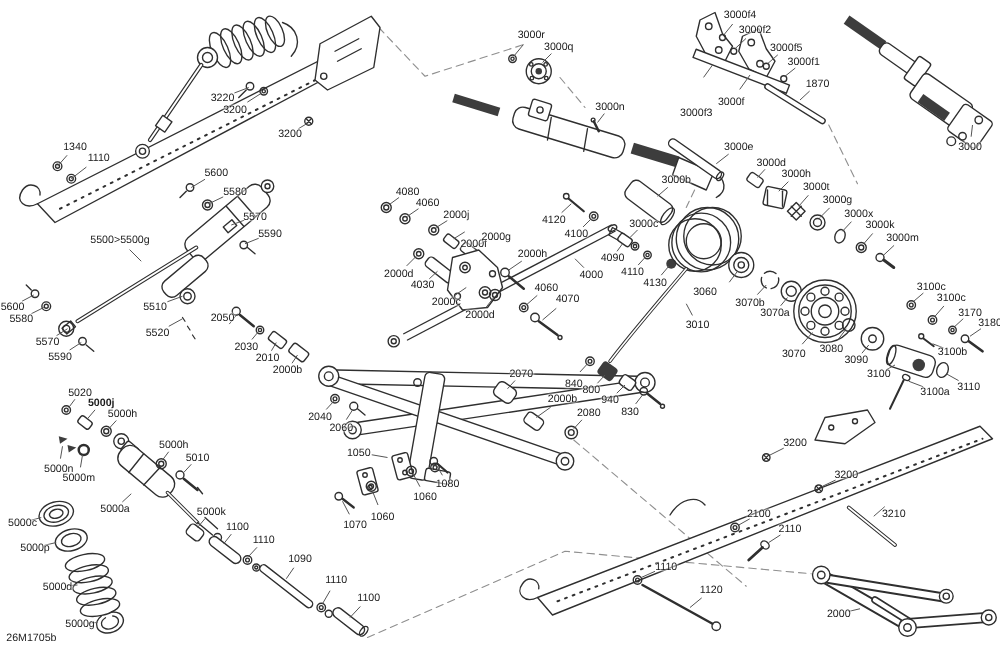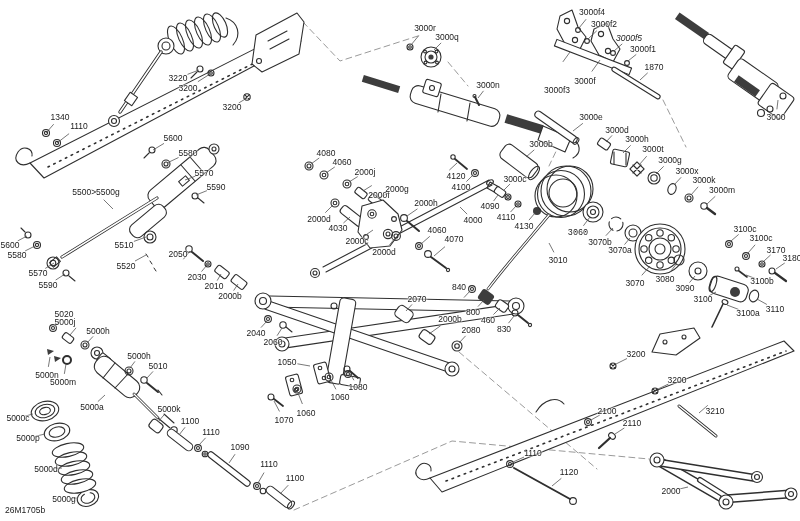--- a/index.html
+++ b/index.html
@@ -581,21 +581,21 @@
       <div class="plabel" style="left: 48px; top: 285px;">5590</div>
       <div class="plabel" style="left: 178px; top: 254px;">2050</div>
       <div class="plabel" style="left: 197px; top: 277px;">2030</div>
       <div class="plabel" style="left: 214px; top: 286px;">2010</div>
       <div class="plabel" style="left: 230px; top: 296px;">2000b</div>
       <div class="plabel" style="left: 425px; top: 28px;">3000r</div>
       <div class="plabel" style="left: 447px; top: 37px;">3000q</div>
       <div class="plabel" style="left: 488px; top: 85px;">3000n</div>
       <div class="plabel" style="left: 592px; top: 12px;">3000f4</div>
       <div class="plabel" style="left: 604px; top: 24px;">3000f2</div>
-      <div class="plabel" style="left: 629px; top: 38px; font-style: italic;">3000f5</div>
+      <div class="plabel" style="left: 629px; top: 38px;">3000f5</div>
       <div class="plabel" style="left: 643px; top: 49px;">3000f1</div>
       <div class="plabel" style="left: 557px; top: 70px; margin-top: 20px;">3000f3</div>
       <div class="plabel" style="left: 585px; top: 81px;">3000f</div>
       <div class="plabel" style="left: 654px; top: 67px;">1870</div>
       <div class="plabel" style="left: 776px; top: 117px;">3000</div>
       <div class="plabel" style="left: 591px; top: 117px;">3000e</div>
       <div class="plabel" style="left: 617px; top: 130px;">3000d</div>
       <div class="plabel" style="left: 637px; top: 139px;">3000h</div>
       <div class="plabel" style="left: 653px; top: 149px;">3000t</div>
       <div class="plabel" style="left: 670px; top: 160px;">3000g</div>
@@ -609,57 +609,57 @@
       <div class="plabel" style="left: 365px; top: 172px;">2000j</div>
       <div class="plabel" style="left: 379px; top: 195px; text-align: center;">2000f</div>
       <div class="plabel" style="left: 397px; top: 189px;">2000g</div>
       <div class="plabel" style="left: 426px; top: 203px;">2000h</div>
       <div class="plabel" style="left: 319px; top: 219px;">2000d</div>
       <div class="plabel" style="left: 338px; top: 228px;">4030</div>
       <div class="plabel" style="left: 357px; top: 241px;">2000c</div>
       <div class="plabel" style="left: 384px; top: 252px;">2000d</div>
       <div class="plabel" style="left: 437px; top: 230px;">4060</div>
       <div class="plabel" style="left: 454px; top: 239px;">4070</div>
-      <div class="plabel" style="left: 443px; top: 176px; margin-left: 13px;">4120</div>
+      <div class="plabel" style="left: 443px; top: 176px;">4120</div>
       <div class="plabel" style="left: 461px; top: 187px;">4100</div>
       <div class="plabel" style="left: 490px; top: 206px;">4090</div>
       <div class="plabel" style="left: 473px; top: 220px;">4000</div>
       <div class="plabel" style="left: 506px; top: 217px;">4110</div>
       <div class="plabel" style="left: 524px; top: 226px;">4130</div>
       <div class="plabel" style="left: 558px; top: 260px;">3010</div>
-      <div class="plabel" style="left: 578px; top: 233px; font-family: Liberation Mono, monospace;">3060</div>
+      <div class="plabel" style="left: 564px; top: 233px;">3060</div>
       <div class="plabel" style="left: 600px; top: 242px;">3070b</div>
       <div class="plabel" style="left: 620px; top: 250px;">3070a</div>
       <div class="plabel" style="left: 635px; top: 283px;">3070</div>
       <div class="plabel" style="left: 665px; top: 279px;">3080</div>
       <div class="plabel" style="left: 685px; top: 288px;">3090</div>
       <div class="plabel" style="left: 703px; top: 299px;">3100</div>
       <div class="plabel" style="left: 745px; top: 229px;">3100c</div>
       <div class="plabel" style="left: 761px; top: 238px;">3100c</div>
       <div class="plabel" style="left: 776px; top: 250px;">3170</div>
       <div class="plabel" style="left: 792px; top: 258px;">3180</div>
       <div class="plabel" style="left: 762px; top: 281px;">3100b</div>
       <div class="plabel" style="left: 748px; top: 313px;">3100a</div>
       <div class="plabel" style="left: 775px; top: 309px;">3110</div>
       <div class="plabel" style="left: 256px; top: 333px;">2040</div>
       <div class="plabel" style="left: 273px; top: 342px;">2060</div>
       <div class="plabel" style="left: 287px; top: 362px;">1050</div>
       <div class="plabel" style="left: 417px; top: 299px;">2070</div>
       <div class="plabel" style="left: 450px; top: 319px;">2000b</div>
       <div class="plabel" style="left: 471px; top: 330px;">2080</div>
-      <div class="plabel" style="left: 459px; top: 287px;">840</div>
+      <div class="plabel" style="left: 459px; top: 307px;">840</div>
       <div class="plabel" style="left: 473px; top: 312px;">800</div>
-      <div class="plabel" style="left: 488px; top: 320px;">460</div>
+      <div class="plabel" style="left: 488px; top: 320px;">940</div>
       <div class="plabel" style="left: 504px; top: 329px; text-align: center;">830</div>
       <div class="plabel" style="left: 340px; top: 397px;">1060</div>
       <div class="plabel" style="left: 358px; top: 387px;">1080</div>
       <div class="plabel" style="left: 306px; top: 413px;">1060</div>
       <div class="plabel" style="left: 284px; top: 420px;">1070</div>
       <div class="plabel" style="left: 64px; top: 314px;">5020</div>
-      <div class="plabel" style="left: 65px; top: 322px;">5000j</div>
+      <div class="plabel" style="left: 81px; top: 322px; font-weight: bold;">5000j</div>
       <div class="plabel" style="left: 98px; top: 331px;">5000h</div>
       <div class="plabel" style="left: 47px; top: 375px;">5000n</div>
       <div class="plabel" style="left: 63px; top: 382px;">5000m</div>
       <div class="plabel" style="left: 139px; top: 356px;">5000h</div>
       <div class="plabel" style="left: 158px; top: 366px;">5010</div>
       <div class="plabel" style="left: 92px; top: 407px;">5000a</div>
       <div class="plabel" style="left: 18px; top: 418px;">5000c</div>
       <div class="plabel" style="left: 28px; top: 438px;">5000p</div>
       <div class="plabel" style="left: 46px; top: 469px;">5000d</div>
       <div class="plabel" style="left: 64px; top: 499px;">5000g</div>

